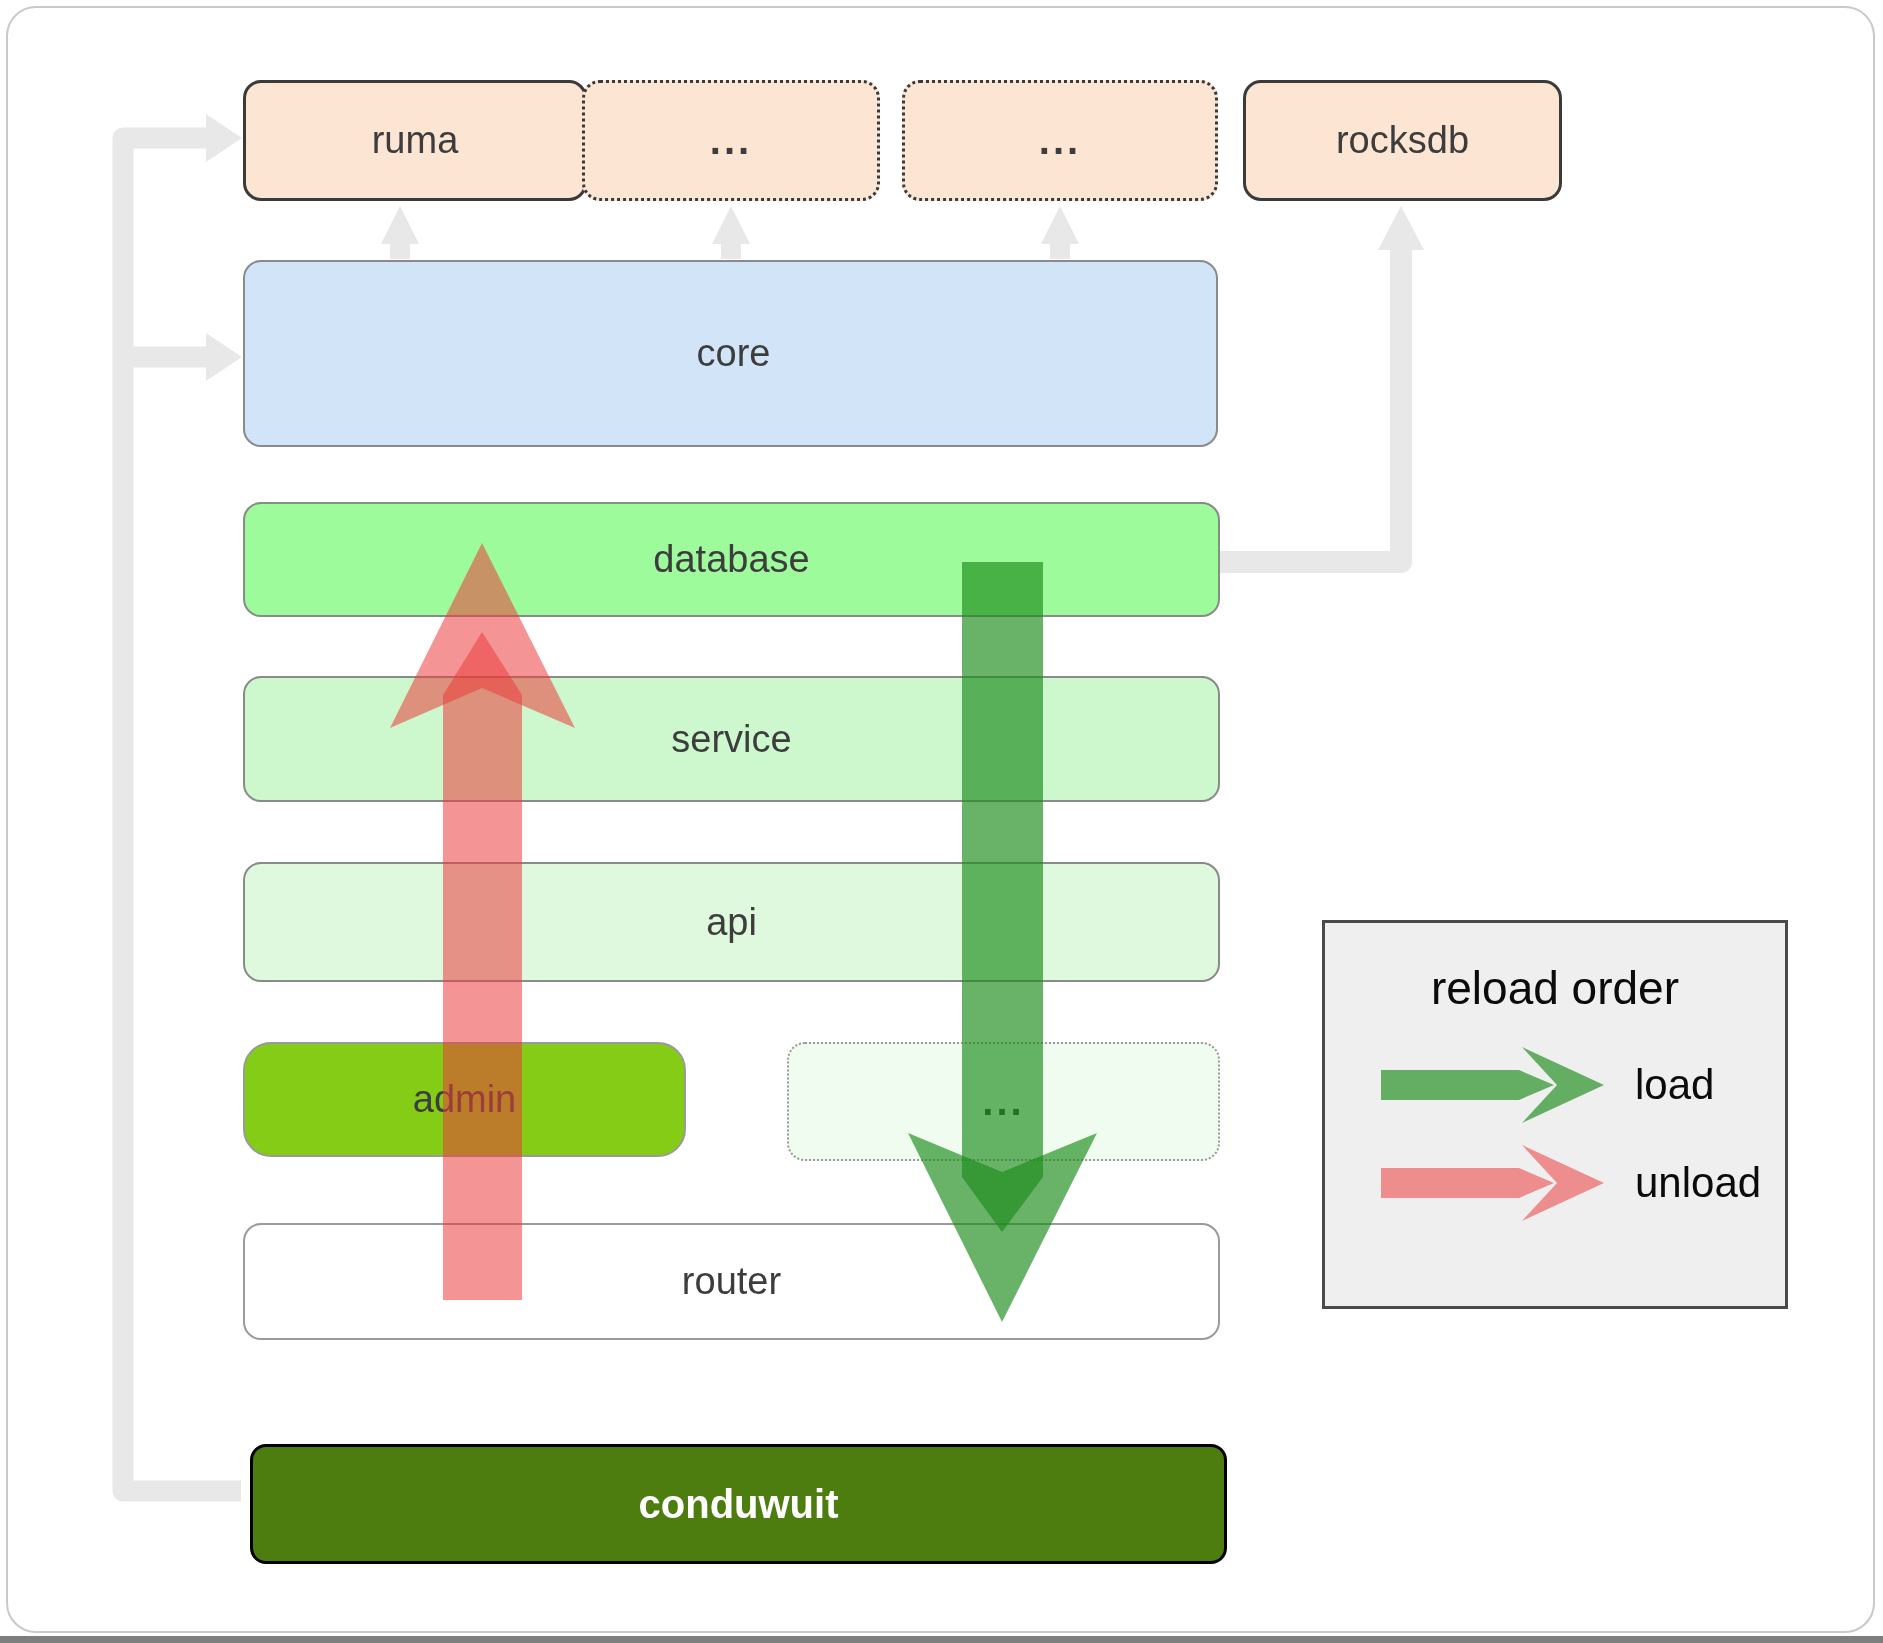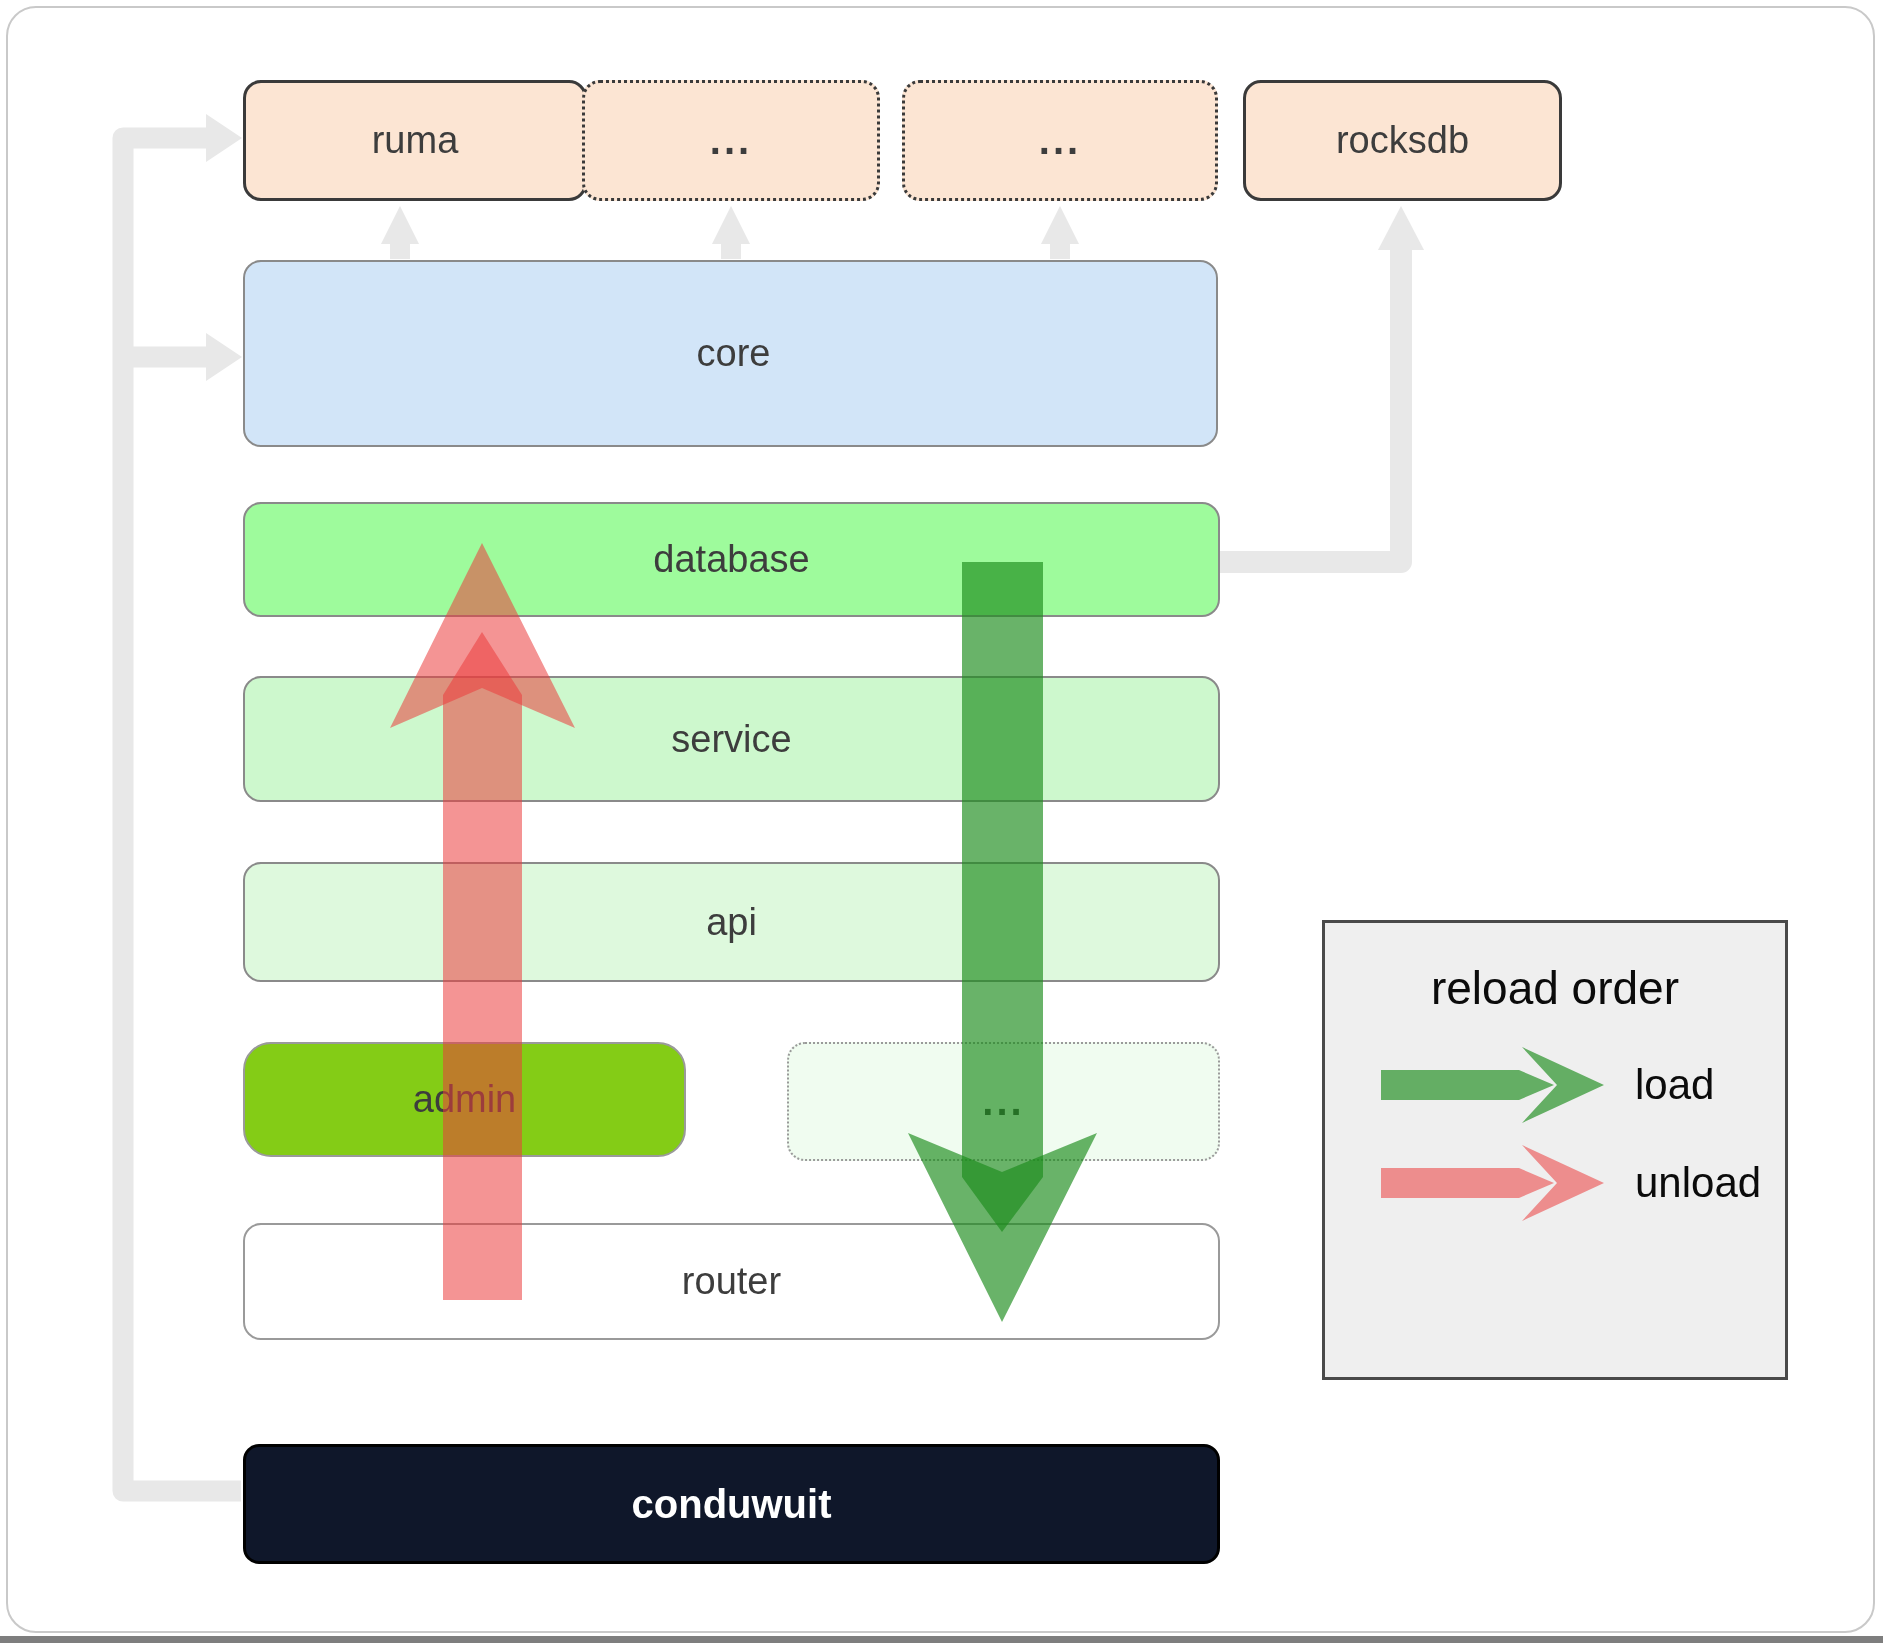--- a/index.html
+++ b/index.html
@@ -20,21 +20,21 @@
   .n-rocksdb{left:1243px;top:80px;width:319px;height:121px;border:3px solid #3a3a3a;}
   .n-core{left:243px;top:260px;width:975px;height:187px;border:2px solid #8a8a8a;}
   .n-database{left:243px;top:502px;width:977px;height:115px;border:2px solid #8a8a8a;}
   .n-service{left:243px;top:676px;width:977px;height:126px;border:2px solid #8a8a8a;}
   .n-api{left:243px;top:862px;width:977px;height:120px;border:2px solid #8a8a8a;}
   .n-admin{left:243px;top:1042px;width:443px;height:115px;border:2px solid #9a9a9a;}
   .n-adminmore{left:787px;top:1042px;width:433px;height:119px;border:2px dotted #9a9a9a;}
   .n-router{left:243px;top:1223px;width:977px;height:117px;border:2px solid #9a9a9a;}
   .n-conduwuit{left:243px;top:1444px;width:977px;height:120px;border:3px solid #000;
                color:#fff;font-weight:bold;font-size:40px;border-radius:16px;}
-  .legend{position:absolute;left:1322px;top:920px;width:466px;height:460px;
+  .legend{position:absolute;left:1322px;top:920px;width:466px;height:389px;
           box-sizing:border-box;border:3px solid #4a4a4a;padding-left:24px;}
   .legend-title{position:absolute;left:0;right:0;top:38px;text-align:center;
                 font-size:46px;color:#0b0b0b;}
   .legend-item{position:absolute;left:36px;display:flex;align-items:center;}
   .legend-item.li-load{top:116px;}
   .legend-item.li-unload{top:214px;}
   .legend-arrow{width:250px;height:92px;}
   .legend-label{font-size:42px;color:#0b0b0b;margin-left:24px;}
 </style>
 </head>
@@ -83,21 +83,21 @@
 </div>
 <div class="node n-admin" style="background-color: #84cc16; border-radius: 28px;">
   <span>admin</span>
 </div>
 <div class="node n-adminmore" style="background-color: rgb(240, 252, 240);">
   <span class="dots">...</span>
 </div>
 <div class="node n-router" style="background-color: rgb(255, 255, 255);">
   <span>router</span>
 </div>
-<div class="node n-conduwuit" style="background-color: #0f172a;">
+<div class="node n-conduwuit" style="background-color: #4d7c0f; margin-left: 7px;">
   <span>conduwuit</span>
 </div>
 
 <svg class="layer" viewBox="0 0 1883 1643">
   <g>
     <polygon points="443,1300 443,695 482,632 522,695 522,1300" fill="rgba(235,60,60,0.55)"></polygon>
     <polygon points="482,543 575,728 482,688 390,728" fill="rgba(235,60,60,0.55)"></polygon>
   </g>
   <g>
     <polygon points="962,562 962,1177 1002,1232 1043,1177 1043,562" fill="rgba(27,140,27,0.66)"></polygon>

